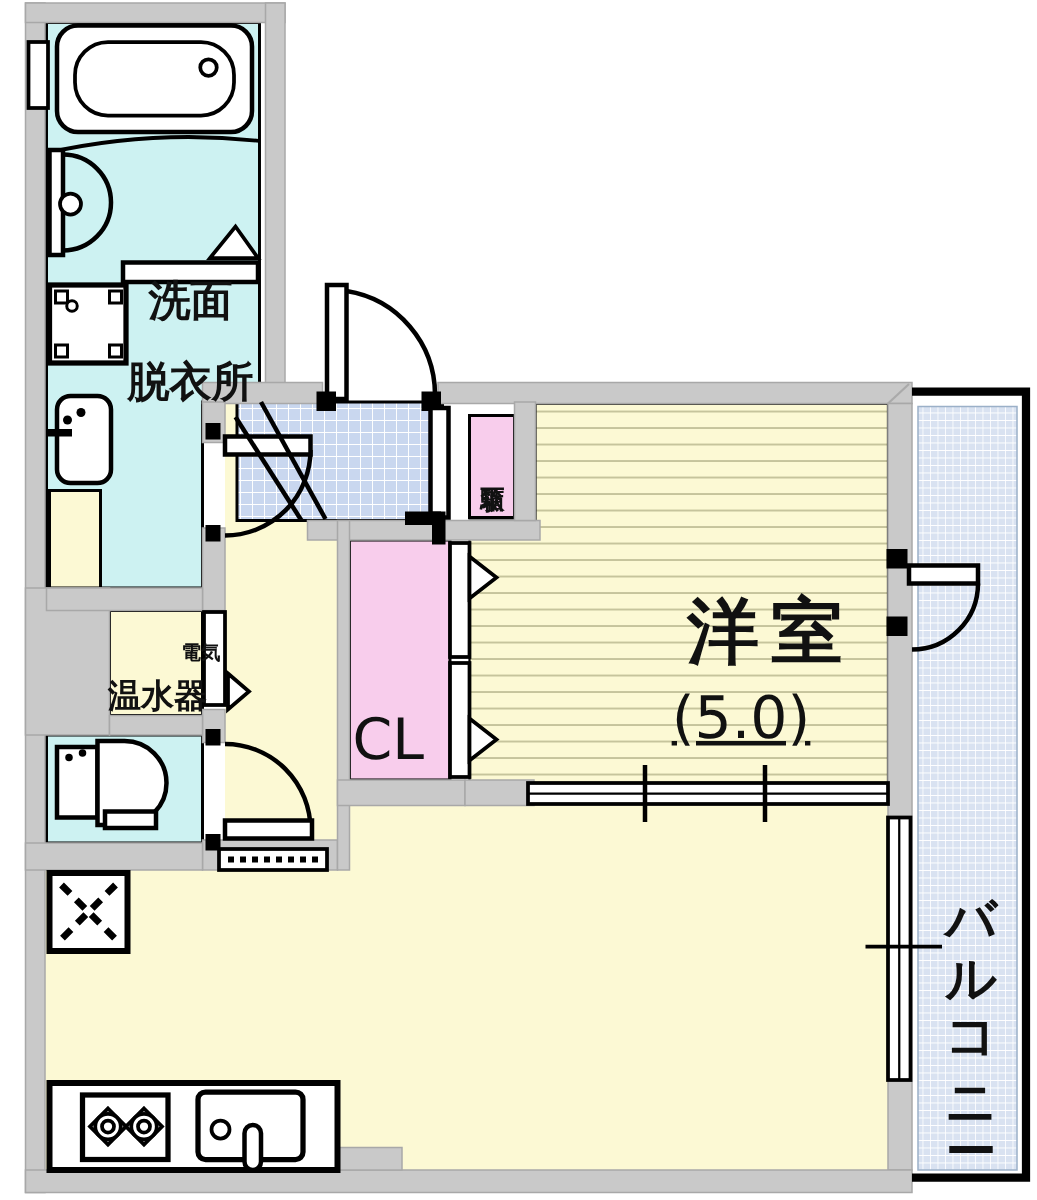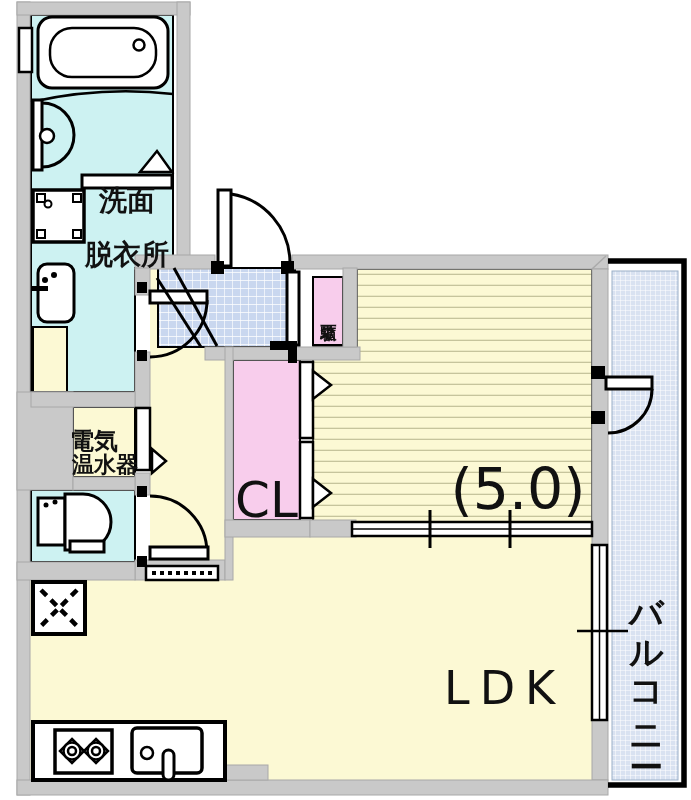--- a/index.html
+++ b/index.html
@@ -9,27 +9,27 @@
   }
   html,body{margin:0;padding:0;background:var(--bg);}
   #plan{position:relative;width:691px;height:800px;background:var(--bg);
         font-family:"DejaVu Sans","Liberation Sans",sans-serif;overflow:hidden;}
   #plan svg{position:absolute;left:0;top:0;}
   .label{position:absolute;color:var(--ink);white-space:nowrap;line-height:1.05;}
   .c{display:flex;align-items:center;justify-content:center;text-align:center;}
   .vert{writing-mode:vertical-rl;}
   .lbl-washroom1{left:88px;top:186px;width:78px;font-size:28px;font-weight:600;}
   .lbl-washroom2{left:77px;top:224px;width:100px;font-size:28px;font-weight:600;margin-top:16px;}
-  .lbl-heater1{left:74px;top:429px;width:40px;font-size:24px;font-weight:600;}
+  .lbl-heater1{left:74px;top:429px;width:40px;font-size:13px;font-weight:600;padding-left:40px;}
   .lbl-heater2{left:72px;top:453px;width:66px;font-size:22px;font-weight:600;}
   .lbl-entrance{left:208px;top:294px;font-size:44px;font-weight:700;letter-spacing:2px;}
   .lbl-shoe{left:313px;top:279px;width:30px;height:66px;font-size:16px;font-weight:600;}
   .lbl-western{left:458px;top:396px;font-size:48px;font-weight:700;letter-spacing:8px;}
-  .lbl-western-size{left:448px;top:460px;width:140px;font-size:57px;font-weight:400;}
-  .lbl-cl{left:235px;top:474px;font-size:50px;font-weight:500;}
+  .lbl-western-size{left:424px;top:460px;width:140px;font-size:39px;font-weight:400;text-decoration:underline;}
+  .lbl-cl{left:235px;top:474px;font-size:38px;font-weight:500;}
   .lbl-ldk{left:444px;top:664px;font-size:46px;font-weight:500;letter-spacing:10px;}
   .lbl-ldk-size{left:420px;top:722px;width:175px;font-size:44px;font-weight:400;}
   .lbl-balcony{left:624px;top:544px;width:44px;height:240px;font-size:34px;font-weight:700;letter-spacing:5px;}
 </style>
 </head>
 <body>
 
 <div id="plan">
 <svg width="691" height="800" viewBox="0 0 691 800">
   <defs>
@@ -210,17 +210,17 @@
   </g>
 
   <path d="M608,261 H684 V785 H608" fill="none" stroke="#000" stroke-width="5.5"></path>
 </svg>
 
   <div class="label c lbl-washroom1">洗面</div>
   <div class="label c lbl-washroom2">脱衣所</div>
   <div class="label c lbl-heater1">電気</div>
   <div class="label c lbl-heater2">温水器</div>
   <div class="label c vert lbl-shoe">下駄箱</div>
+  <div class="label lbl-western">洋室</div>
   <div class="label c lbl-western-size">(5.0)</div>
   <div class="label lbl-cl">CL</div>
-  <div class="label lbl-ldk">LDK</div>
   <div class="label c vert lbl-balcony">バルコニー</div>
 </div>
 
 </body></html>

